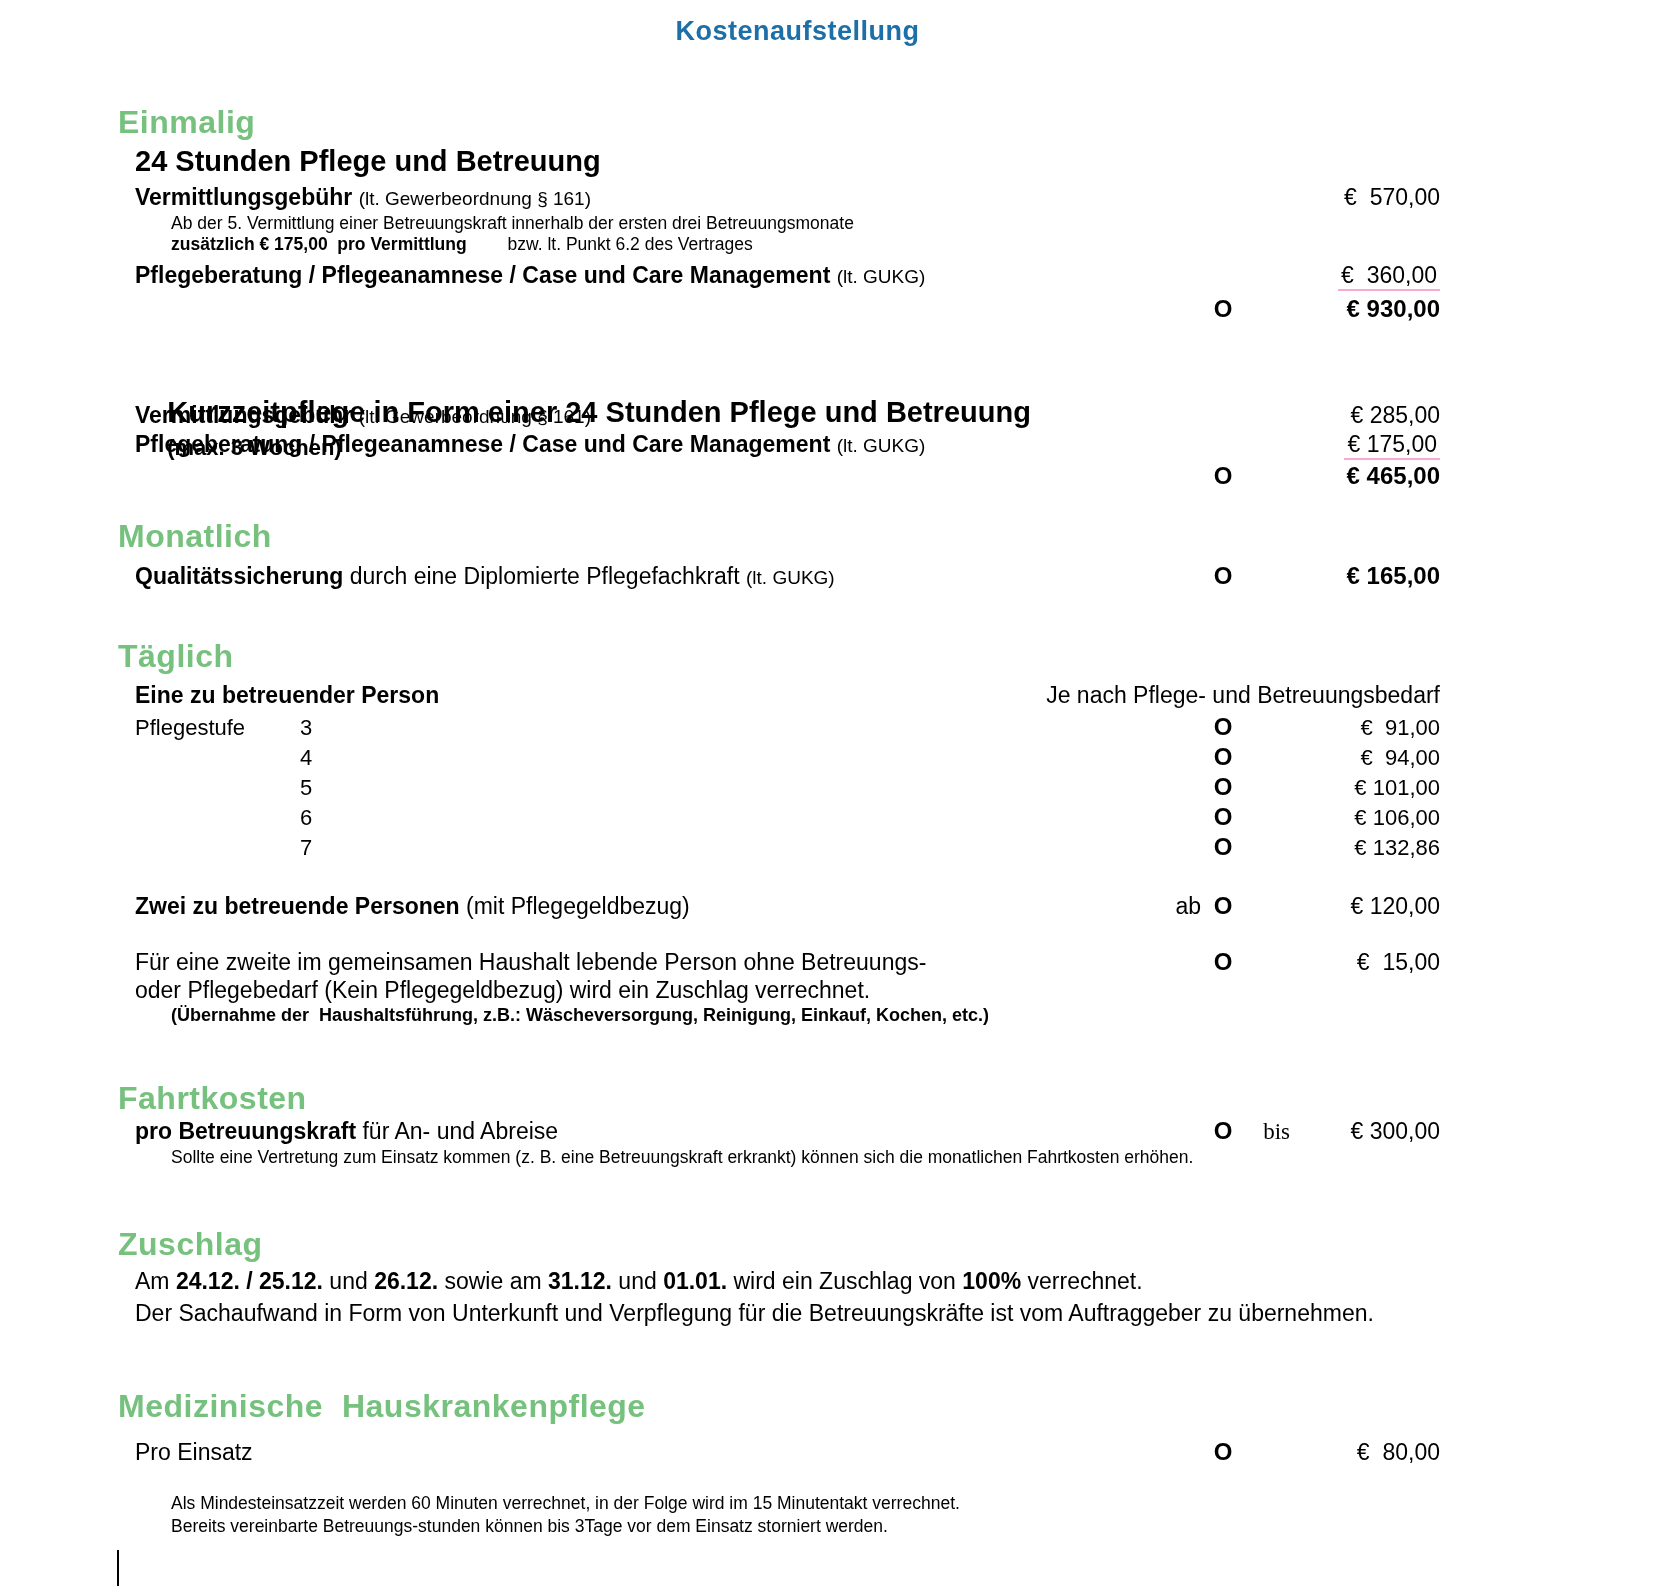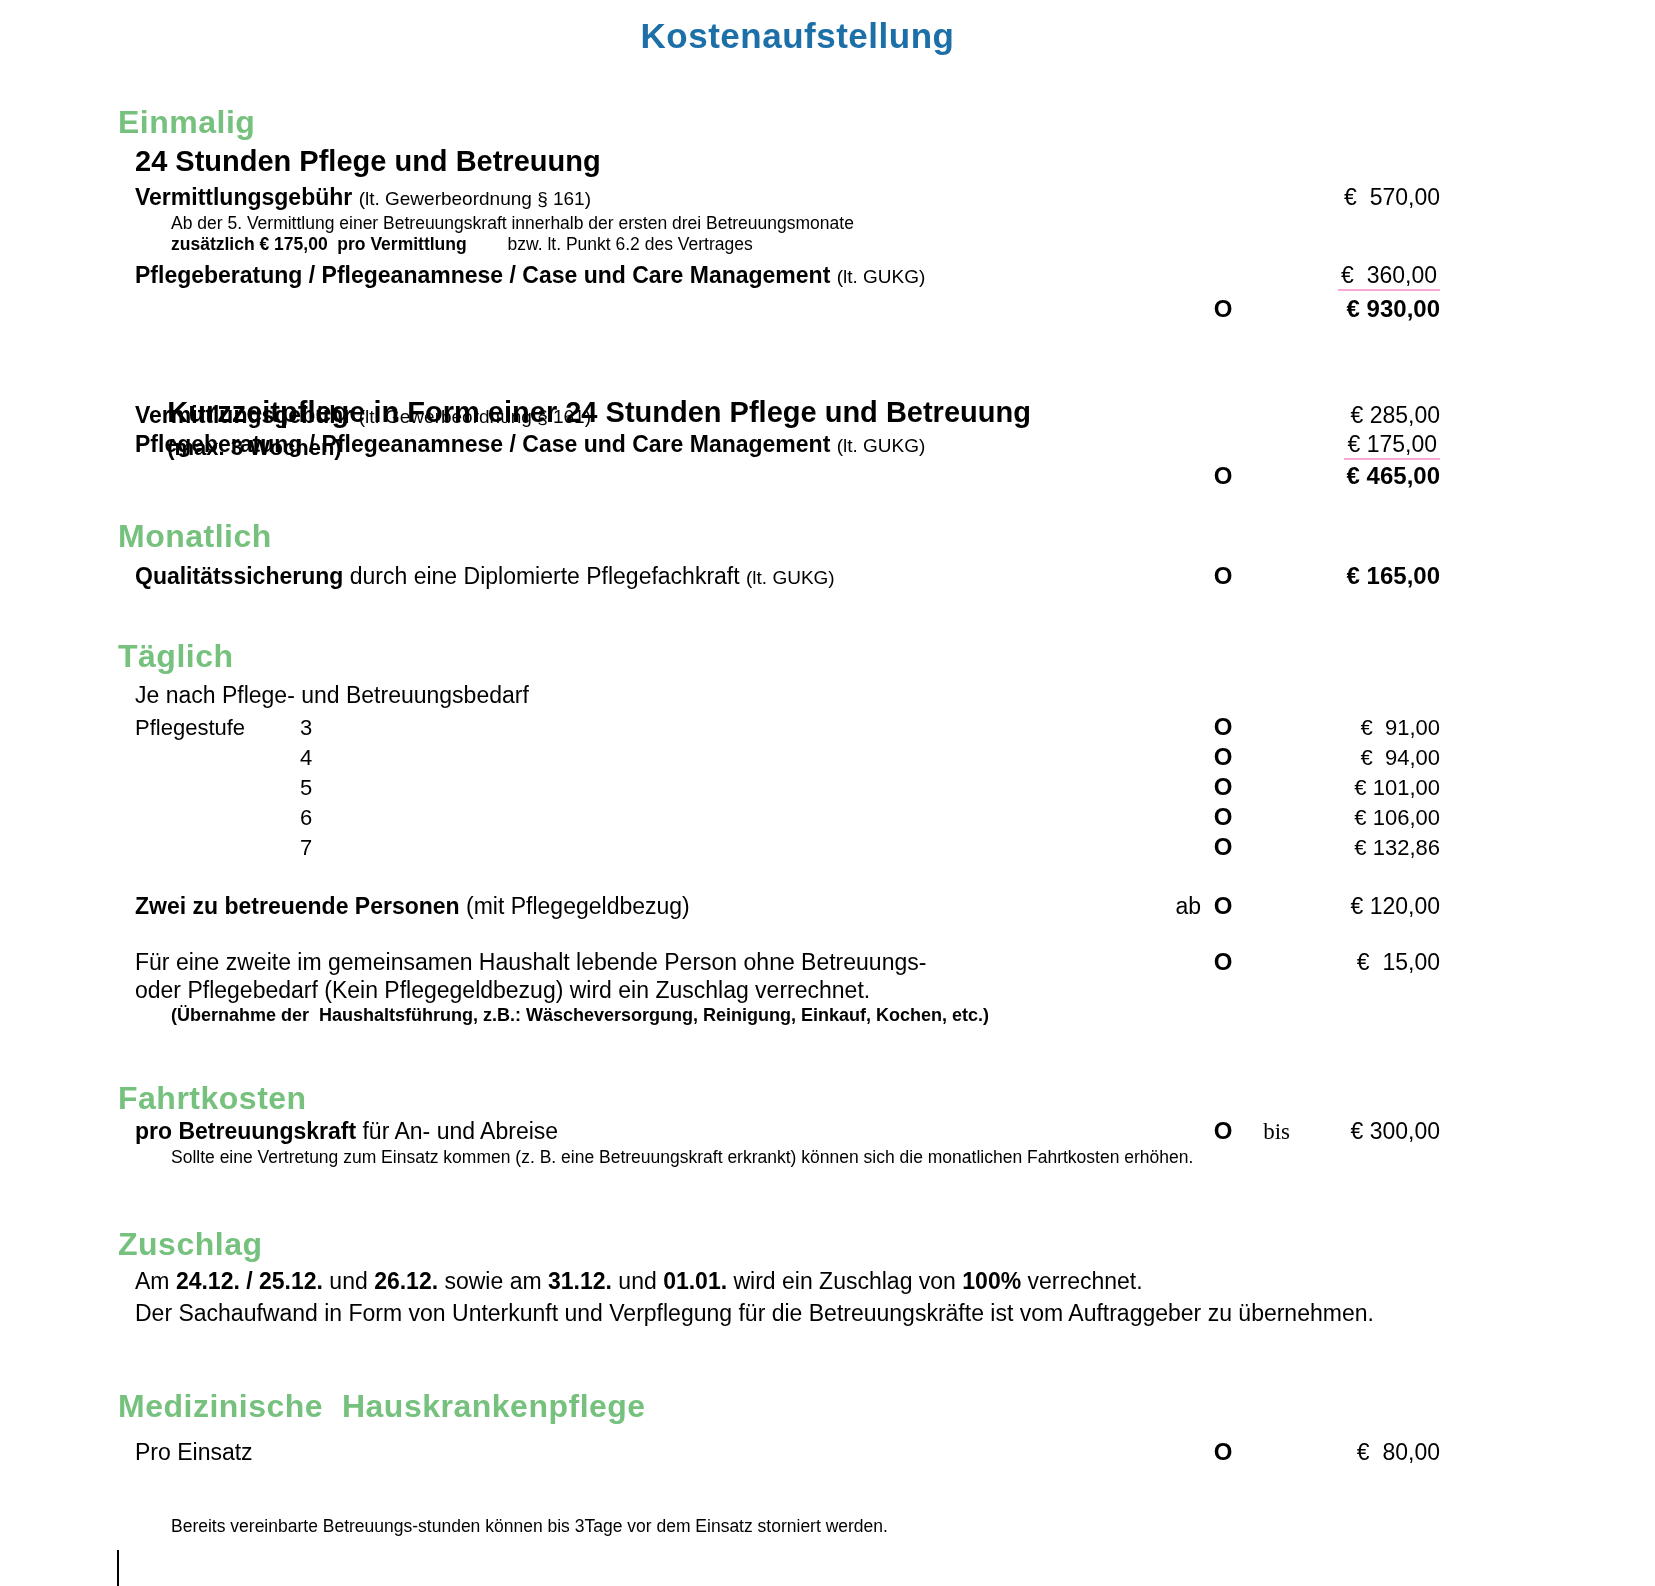--- a/index.html
+++ b/index.html
@@ -6,21 +6,21 @@
   body {
     width:1655px; height:1586px; position:relative; overflow:hidden;
     font-family:"Liberation Sans", sans-serif; color:#000;
     --title-blue:#1d6fa8; --heading-green:#76c17e;
   }
   .page { position:absolute; inset:0; }
   .pw { white-space:pre-wrap;margin-left:36px; }
 
   .title {
     position:absolute; top:16px; left:0; right:60px; text-align:center;
-    font-size:35px; font-weight:bold; color:var(--title-blue); letter-spacing:0.5px;
+    font-size:27px; font-weight:bold; color:var(--title-blue); letter-spacing:0.5px;
   }
   .h-green {
     position:absolute; left:118px; font-size:32px; font-weight:bold;
     color:var(--heading-green); white-space:pre; letter-spacing:0.5px;
   }
   .block-title { position:absolute; left:135px; font-size:29px; font-weight:bold; white-space:pre; }
   .bt-note { font-size:22px; }
 
   .row { position:absolute; left:135px; right:215px; display:flex; align-items:baseline; font-size:23px; }
   .lbl { flex:1 1 auto; min-width:0; }
@@ -141,20 +141,21 @@
     </span>
     <span class="pre"></span>
     <span class="mark">O</span>
     <span class="post"></span>
     <span class="amt total">€ 165,00</span>
   </div>
 
   <div class="h-green" style="top:638px">Täglich</div>
 
   <div class="row split" style="top:682px">
+    <span class="lbl lb">Eine zu betreuender Person</span>
     <span class="rnote">Je nach Pflege- und Betreuungsbedarf</span>
   </div>
 
   <div class="row stufe" style="top:713px">
     <span class="sname">Pflegestufe</span>
     <span class="slevel">3</span>
     <span class="sfill"></span>
     <span class="pre"></span>
     <span class="mark">O</span>
     <span class="post"></span>
@@ -256,18 +257,21 @@
   <div class="h-green" style="top:1388px">Medizinische  Hauskrankenpflege</div>
 
   <div class="row" style="top:1438px">
     <span class="lbl">Pro Einsatz</span>
     <span class="pre"></span>
     <span class="mark">O</span>
     <span class="post"></span>
     <span class="amt">€  80,00</span>
   </div>
 
+  <div class="fine" style="top:1493px">
+    <span class="pw">Als Mindesteinsatzzeit werden 60 Minuten verrechnet, in der Folge wird im 15 Minutentakt verrechnet.</span>
+  </div>
   <div class="fine" style="top:1516px">
     <span class="pw">Bereits vereinbarte Betreuungs-stunden können bis 3Tage vor dem Einsatz storniert werden.</span>
   </div>
 
   <div class="vmark"></div>
 </div>
 
 </body></html>

